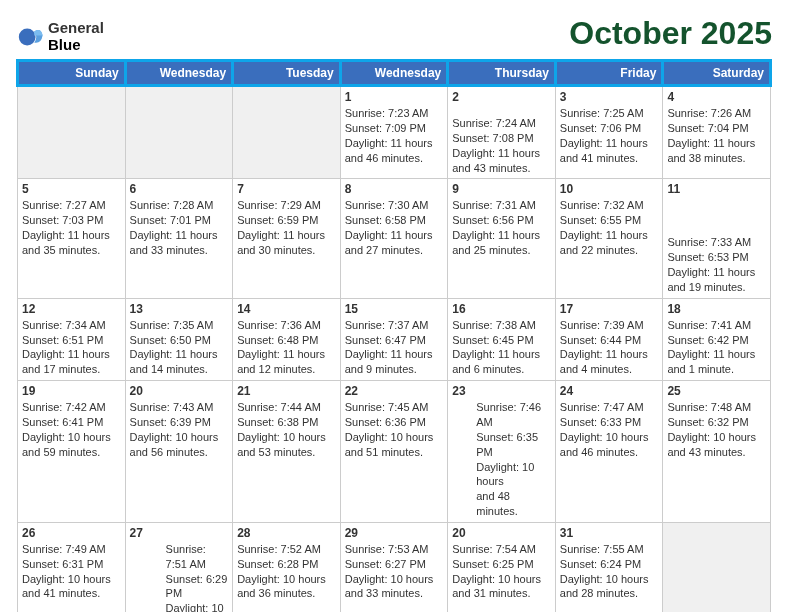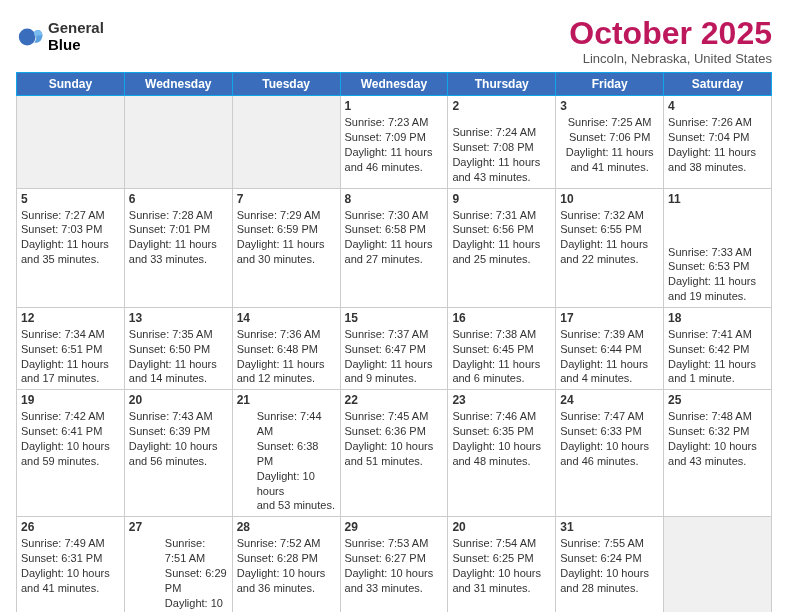--- a/index.html
+++ b/index.html
@@ -44,40 +44,40 @@
       width: 28px;
       height: 28px;
       margin-right: 4px;
     }
     .title-block {
       text-align: right;
     }
     .month-title {
       font-size: 32px;
       font-weight: bold;
-      color: #be185d;
+      color: #14532d;
       line-height: 1.1;
     }
     .location {
       font-size: 13px;
       color: #555;
     }
     .calendar {
       width: 100%;
       border-collapse: collapse;
       table-layout: fixed;
     }
     .calendar th {
       background: #3a6ebd;
       color: #fff;
-      text-align: center;
+      text-align: right;
       padding: 4px 5px;
       font-size: 12px;
       font-weight: bold;
-      border: 1px solid #0ea5e9;
+      border: 3px solid #0ea5e9;
     }
     .calendar td {
       border: 1px solid #ccc;
       vertical-align: top;
       padding: 3px 4px;
       font-size: 9.5px;
       color: #333;
       height: 82px;
       background: #fff;
     }
@@ -108,21 +108,20 @@
         <path d="M26 12 Q36 6 38 18 Q36 30 26 28 Q32 20 26 12Z" fill="#5ba0e0"></path>
         <path d="M26 12 Q36 6 38 18 L26 18Z" fill="#7bbcf0"></path>
       </svg>
       <div class="logo-text">
         <span class="logo-general">General</span>
         <span class="logo-blue">Blue</span>
       </div>
     </div>
     <div class="title-block">
       <div class="month-title">October 2025</div>
-      <div class="location">Lincoln, Nebraska, United States</div>
     </div>
   </div>
 
   <table class="calendar">
     <thead>
       <tr>
         <th>Sunday</th>
         <th>Wednesday</th>
         <th>Tuesday</th>
         <th>Wednesday</th>
@@ -145,21 +144,21 @@
           </td>
           <td>
             <span class="day-number">2</span>
             <div class="day-info" style="white-space: pre-line; margin-top: 12px;">Sunrise: 7:24 AM
 Sunset: 7:08 PM
 Daylight: 11 hours
 and 43 minutes.</div>
           </td>
           <td>
             <span class="day-number">3</span>
-            <div class="day-info" style="white-space: pre-line; text-align: center;">Sunrise: 7:25 AM
+            <div class="day-info" style="white-space: pre-line;">Sunrise: 7:25 AM
 Sunset: 7:06 PM
 Daylight: 11 hours
 and 41 minutes.</div>
           </td>
           <td>
             <span class="day-number">4</span>
             <div class="day-info" style="white-space: pre-line;">Sunrise: 7:26 AM
 Sunset: 7:04 PM
 Daylight: 11 hours
 and 38 minutes.</div>
@@ -277,35 +276,35 @@
           </td>
           <td>
             <span class="day-number">20</span>
             <div class="day-info" style="white-space: pre-line;">Sunrise: 7:43 AM
 Sunset: 6:39 PM
 Daylight: 10 hours
 and 56 minutes.</div>
           </td>
           <td>
             <span class="day-number">21</span>
-            <div class="day-info" style="white-space: pre-line; margin-left: 20px;">Sunrise: 7:44 AM
+            <div class="day-info" style="white-space: pre-line;">Sunrise: 7:44 AM
 Sunset: 6:38 PM
 Daylight: 10 hours
 and 53 minutes.</div>
           </td>
           <td>
             <span class="day-number">22</span>
             <div class="day-info" style="white-space: pre-line;">Sunrise: 7:45 AM
 Sunset: 6:36 PM
 Daylight: 10 hours
 and 51 minutes.</div>
           </td>
           <td>
             <span class="day-number">23</span>
-            <div class="day-info" style="white-space: pre-line;">Sunrise: 7:46 AM
+            <div class="day-info" style="white-space: pre-line; margin-left: 24px;">Sunrise: 7:46 AM
 Sunset: 6:35 PM
 Daylight: 10 hours
 and 48 minutes.</div>
           </td>
           <td>
             <span class="day-number">24</span>
             <div class="day-info" style="white-space: pre-line;">Sunrise: 7:47 AM
 Sunset: 6:33 PM
 Daylight: 10 hours
 and 46 minutes.</div>

